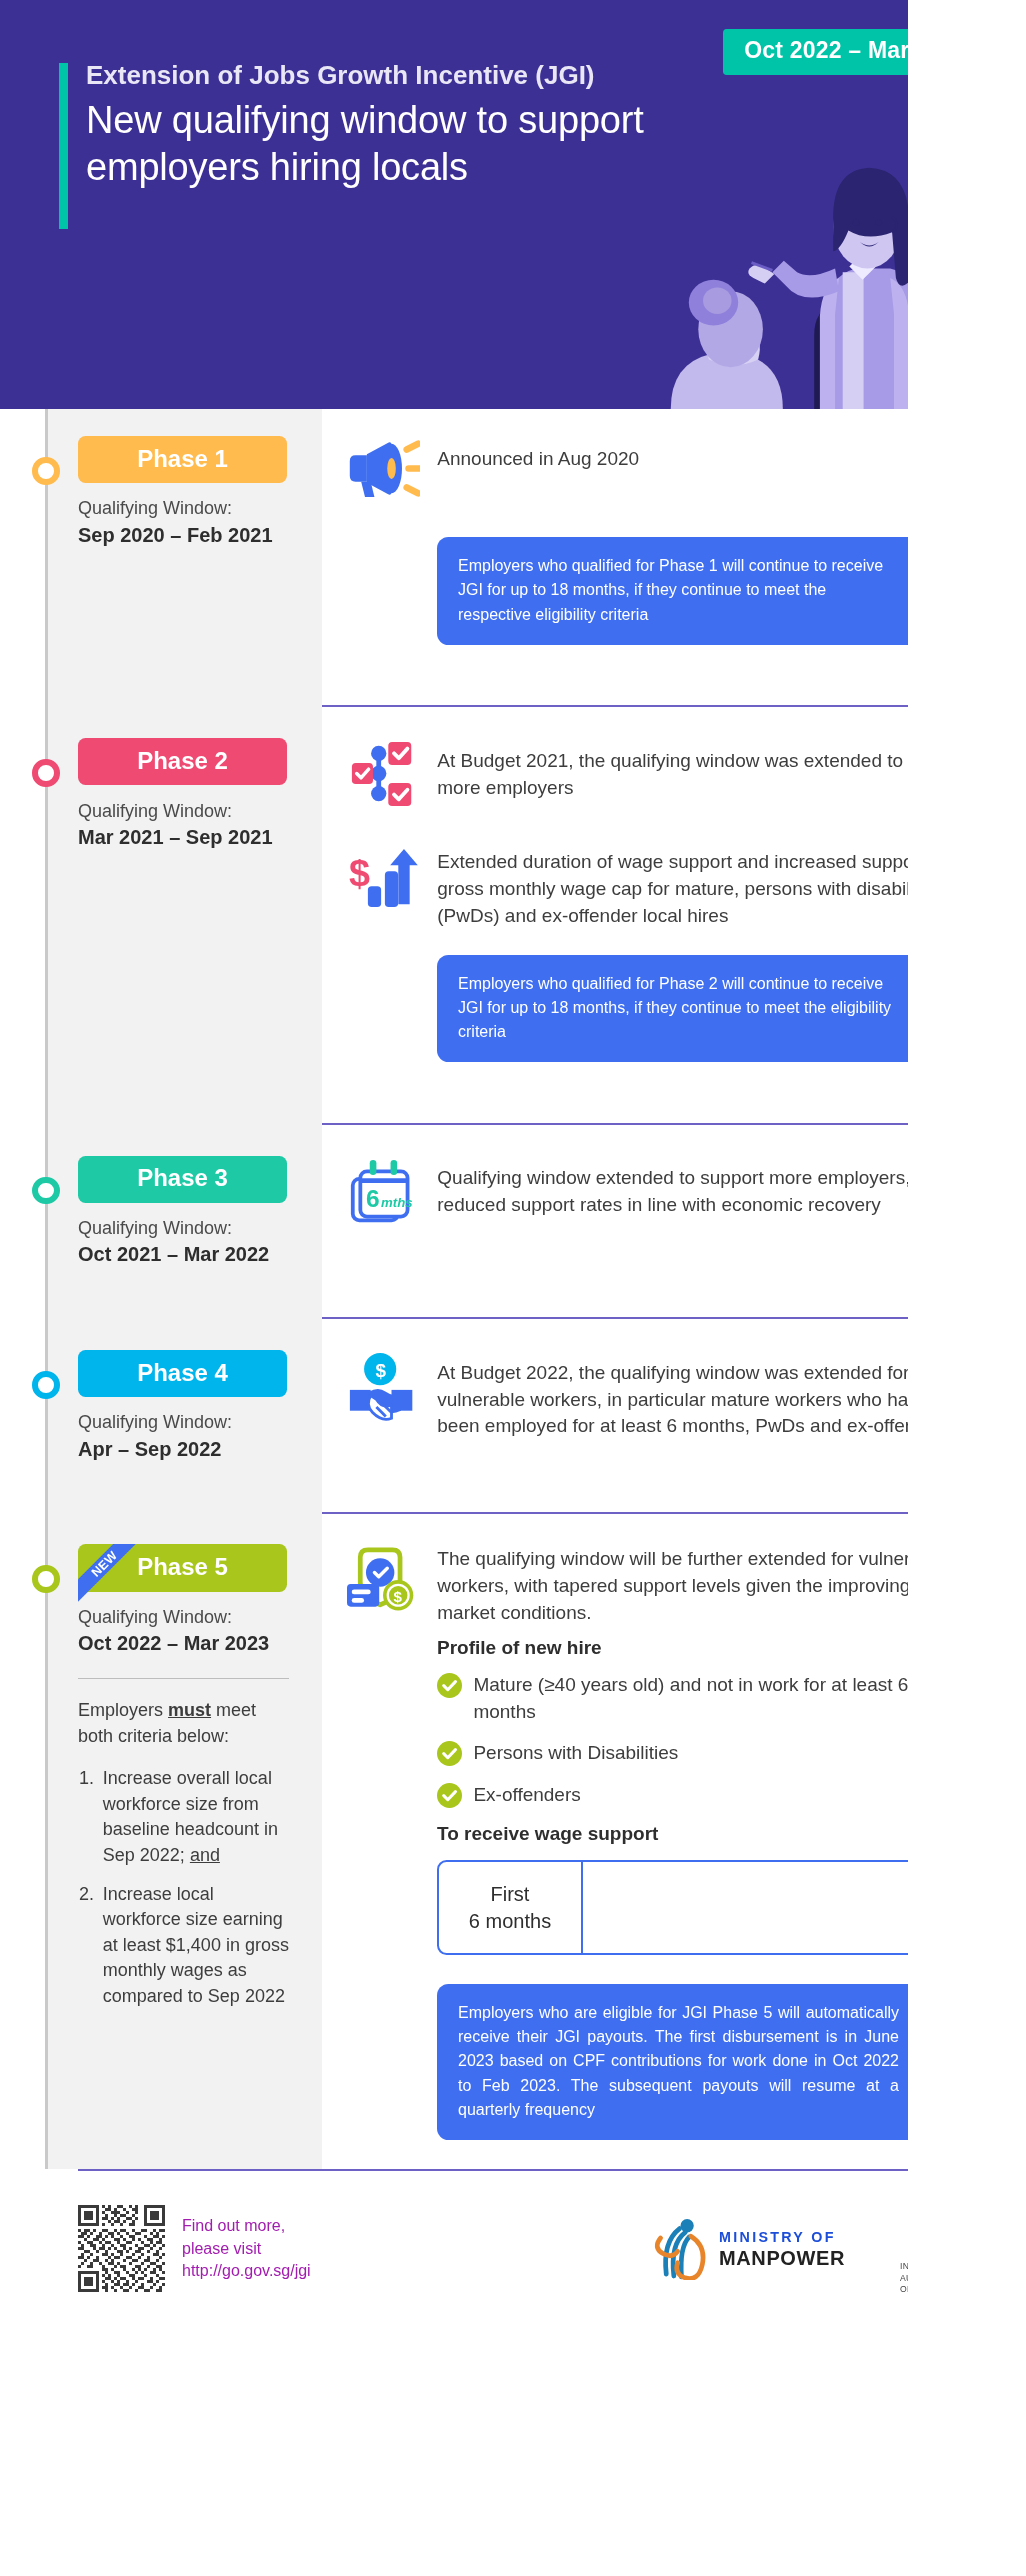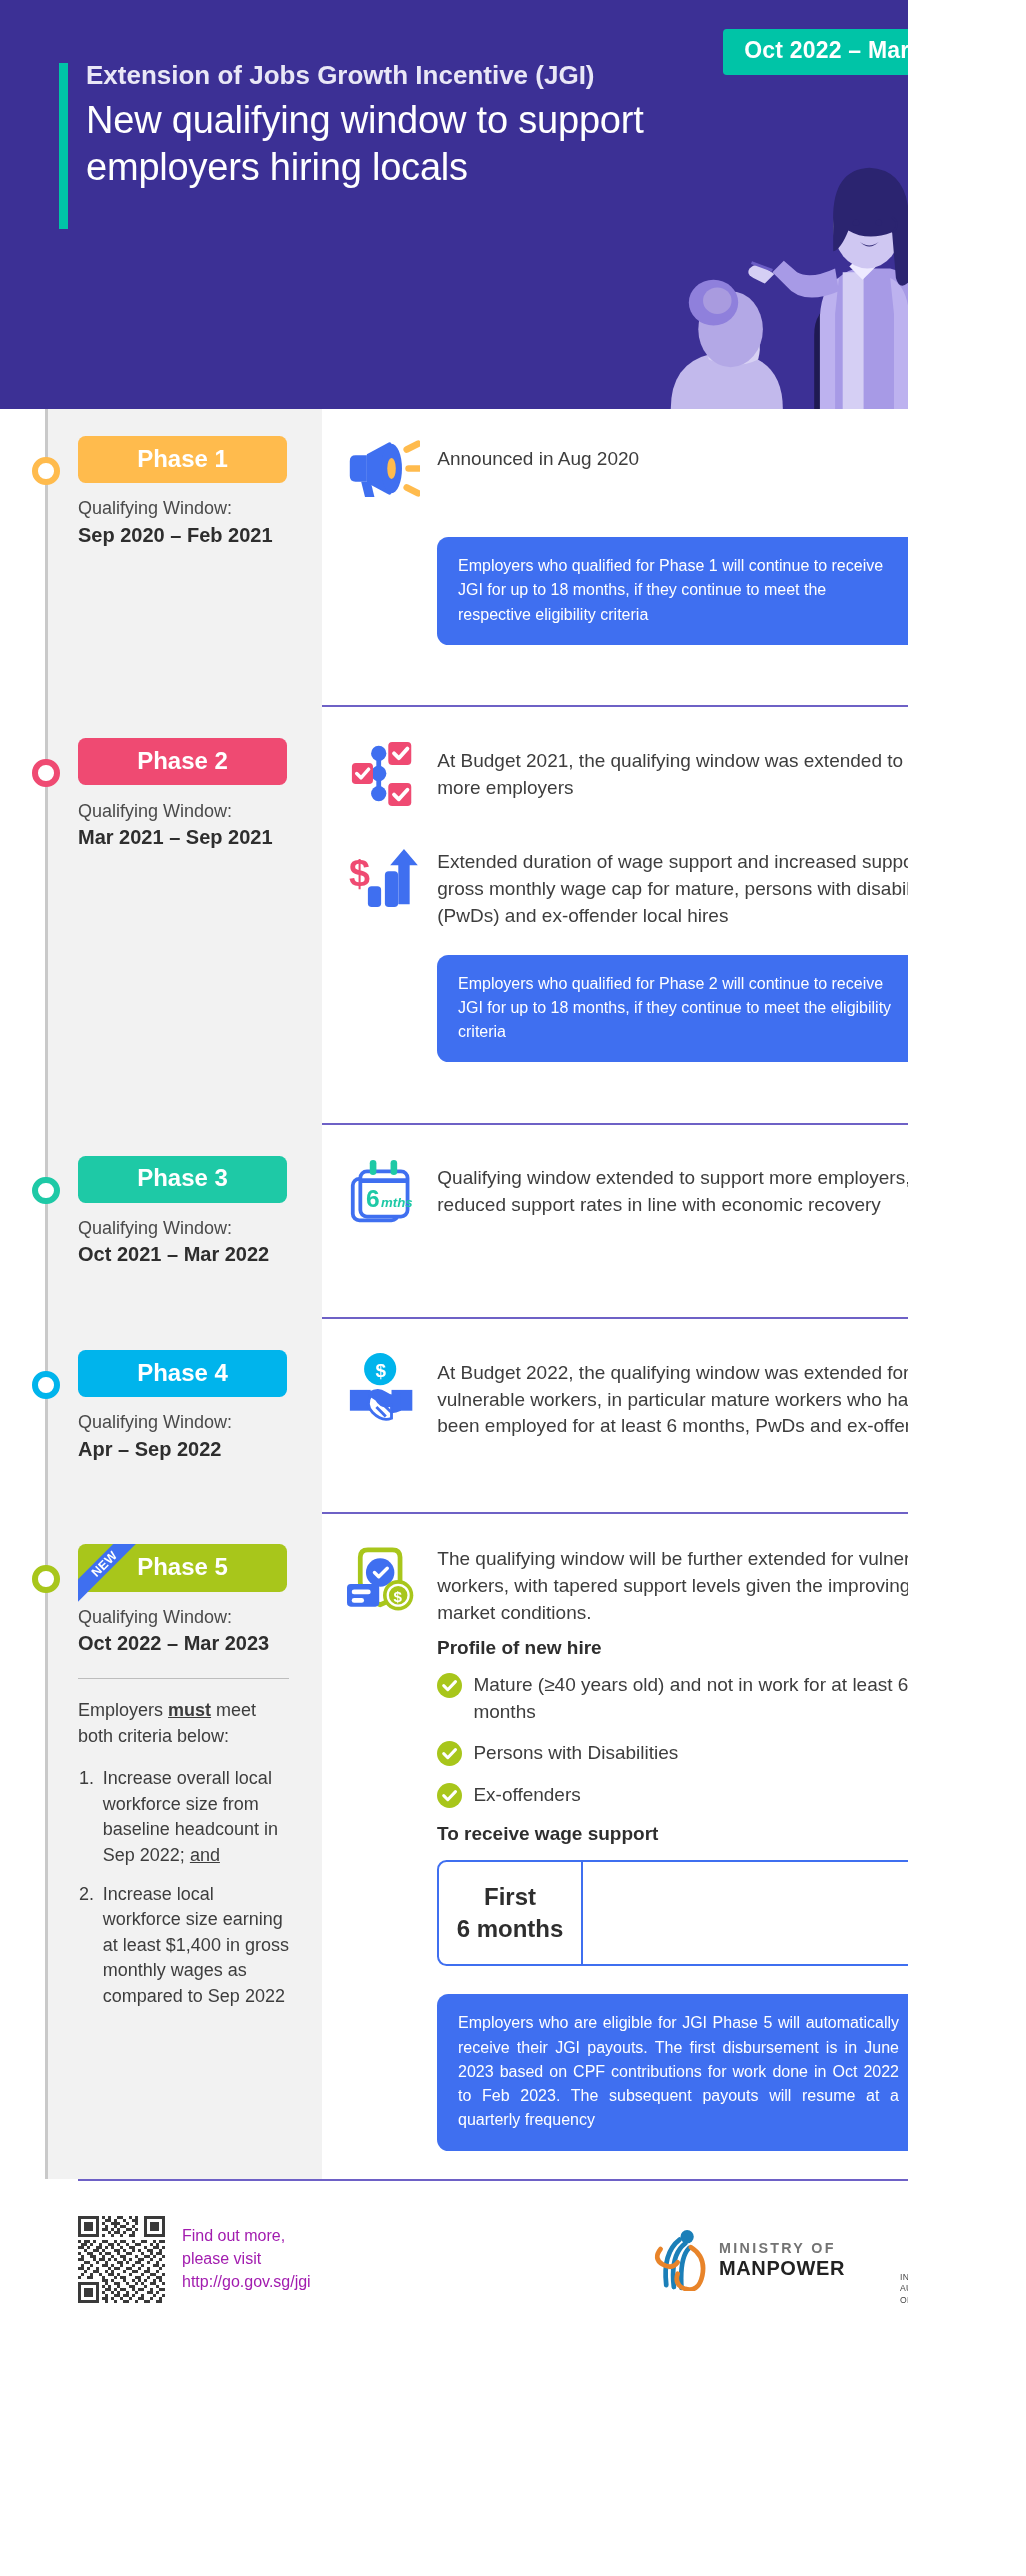--- a/index.html
+++ b/index.html
@@ -298,22 +298,22 @@
   }
   .wage-left {
     flex: 0 0 144px;
     border-right: 2.9px solid #3f6ff0;
     display: flex;
     flex-direction: column;
     align-items: center;
     justify-content: center;
     padding: 19px 5.7px;
     color: #2e2e2e;
-    font-size: 24px;
-    font-weight: bold;
+    font-size: 20px;
+    font-weight: normal;
     line-height: 1.32;
     text-align: center;
   }
   .wage-right {
     flex: 1;
     display: flex;
     align-items: center;
     padding: 15px 17px 15px 17px;
   }
   .pct {
@@ -368,21 +368,21 @@
     line-height: 1.42;
   }
   .logos {
     margin-left: auto;
     display: flex;
     align-items: center;
     gap: 55px;
   }
   .mom-logo { display: flex; align-items: center; gap: 11.4px; }
   .mom-text { line-height: 1.0; }
-  .mom-l1 { font-size: 14.3px; font-weight: bold; letter-spacing: 2.3px; color: #737373; }
+  .mom-l1 { font-size: 14.3px; font-weight: bold; letter-spacing: 2.3px; color: #1d4ed8; }
   .mom-l2 { font-size: 20px; font-weight: bold; letter-spacing: 0.6px; color: #222; margin-top: 2.9px; }
   .iras-logo { display: flex; flex-direction: column; align-items: center; }
   .iras-text {
     margin-top: 5.7px;
     font-size: 8.6px;
     line-height: 1.32;
     color: #444;
     letter-spacing: 0.4px;
     text-align: left;
   }

